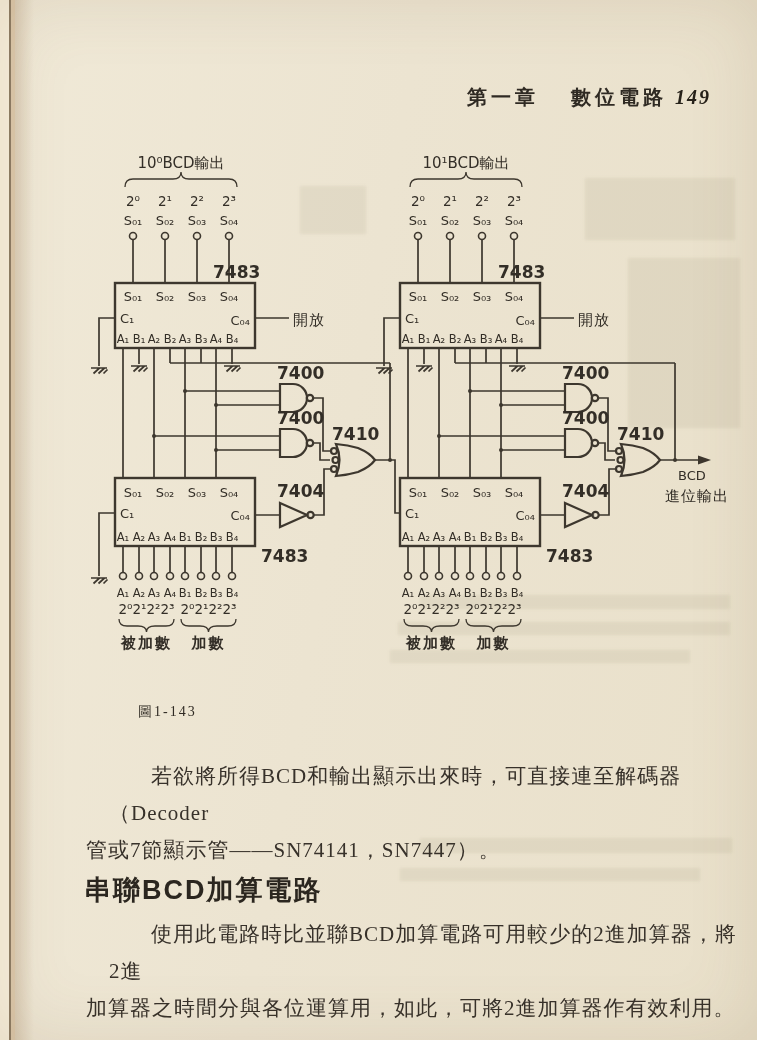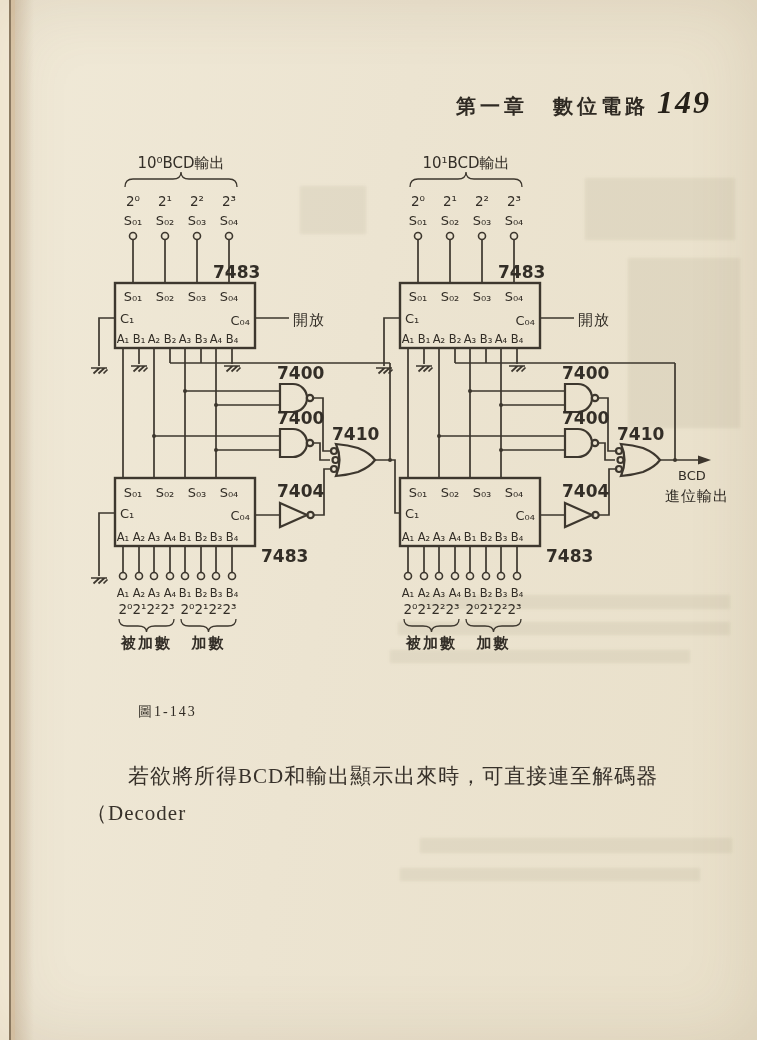--- a/index.html
+++ b/index.html
@@ -6,23 +6,23 @@
   .page{position:relative;width:757px;height:1040px;overflow:hidden;
         background:linear-gradient(100deg,#f0e9d7 0%,#ece4d1 45%,#e9e0ca 100%);
         font-family:"Liberation Serif",serif;color:#322d26;}
   .page::after{content:"";position:absolute;inset:0;pointer-events:none;
         box-shadow:inset 0 0 70px rgba(120,95,60,.14);}
   .gutter{position:absolute;left:0;top:0;bottom:0;width:34px;
         background:linear-gradient(90deg,#f9f0dd 0 9px,#8d7c64 9px 11px,#dcc8ab 11px 15px,
                    rgba(185,160,130,.38) 15px,rgba(185,160,130,0) 100%);}
   .header{position:absolute;top:84px;right:46px;display:flex;align-items:baseline;white-space:nowrap;}
   .hdr-chapter,.hdr-title{font-size:20px;font-weight:bold;letter-spacing:4px;color:#2f2a23;}
-  .hdr-chapter{margin-right:25px;}
+  .hdr-chapter{margin-right:32px;}
   .hdr-title{margin-right:8px;}
-  .hdr-page{font-size:32px;font-weight:bold;font-style:italic;letter-spacing:2px;color:#262119;}
+  .hdr-page{font-size:20px;font-weight:bold;font-style:italic;letter-spacing:2px;color:#262119;}
   svg.diagram{position:absolute;left:0;top:148px;}
   svg .wire{fill:none;stroke:#3d372e;stroke-width:1.7;}
   svg .thin{fill:none;stroke:#3d372e;stroke-width:1.3;}
   svg .box{fill:none;stroke:#3d372e;stroke-width:2.4;}
   svg .gate{fill:none;stroke:#3d372e;stroke-width:2.2;}
   svg .term{fill:#ece4d1;stroke:#3d372e;stroke-width:1.6;}
   svg .dot{fill:#3d372e;stroke:none;}
   svg .arrow{fill:#3d372e;stroke:none;}
   svg text{fill:#332e27;font-family:"DejaVu Sans",sans-serif;}
   .t-top{font-size:15px;}
@@ -31,21 +31,21 @@
   .t-c{font-size:13px;}
   .t-pin{font-size:11.5px;}
   .t-chip{font-size:17px;font-weight:700;}
   .t-cjk{font-size:15px;letter-spacing:1px;}
   .t-grp{font-size:15px;letter-spacing:2px;font-weight:600;}
   .caption{position:absolute;left:138px;top:703px;font-size:14px;letter-spacing:2px;color:#2f2a23;}
   .para{position:absolute;left:86px;width:658px;font-size:21px;line-height:37px;
         letter-spacing:1px;color:#37312a;}
   .para-1{top:758px;}
   .para-2{top:916px;}
-  .indent{text-indent:42px;}
+  .indent{text-indent:42px;margin-left:23px;}
   .section-heading{position:absolute;left:84px;top:872px;font-size:27px;font-weight:bold;
         letter-spacing:2px;font-family:"Liberation Sans",sans-serif;color:#2b261f;}
   .ghost{position:absolute;background:rgba(122,106,80,.09);filter:blur(1.6px);pointer-events:none;}
 </style>
 </head>
 <body>
 
 <div class="page">
   <div class="gutter"></div>
 
@@ -300,16 +300,22 @@
       <path class="thin" d="M86,471 Q86,478 94,478 L105,478 Q113.5,478 113.5,484 Q113.5,478 122,478 L133,478 Q141,478 141,471"></path>
       <text class="t-grp" x="51.5" y="500" text-anchor="middle">被加數</text>
       <text class="t-grp" x="113.5" y="500" text-anchor="middle">加數</text>
     </g>
   </svg>
 
   <div class="caption">圖1-143</div>
 
   <div class="para para-1">
     <div class="line indent">若欲將所得BCD和輸出顯示出來時，可直接連至解碼器（Decoder</div>
+    <div class="line">管或7節顯示管——SN74141，SN7447）。</div>
   </div>
 
-
+  <div class="section-heading">串聯BCD加算電路</div>
+
+  <div class="para para-2">
+    <div class="line indent">使用此電路時比並聯BCD加算電路可用較少的2進加算器，將2進</div>
+    <div class="line">加算器之時間分與各位運算用，如此，可將2進加算器作有效利用。</div>
+  </div>
 </div>
 
 </body></html>

